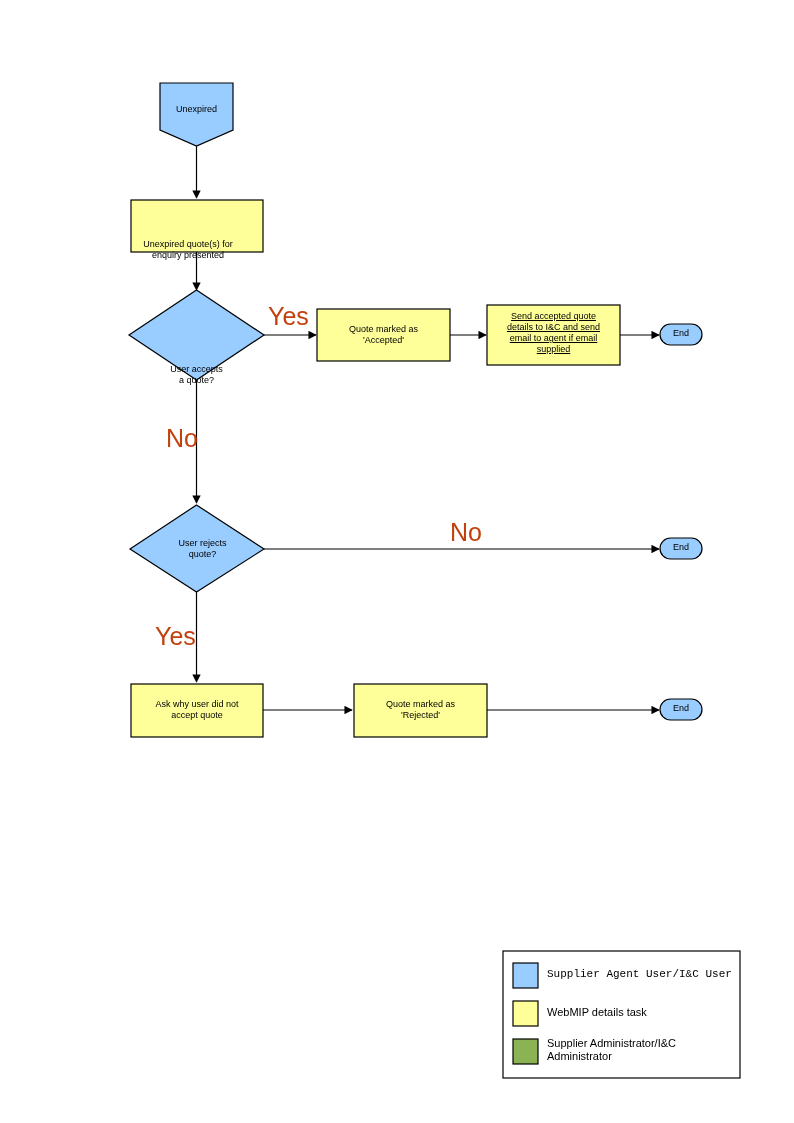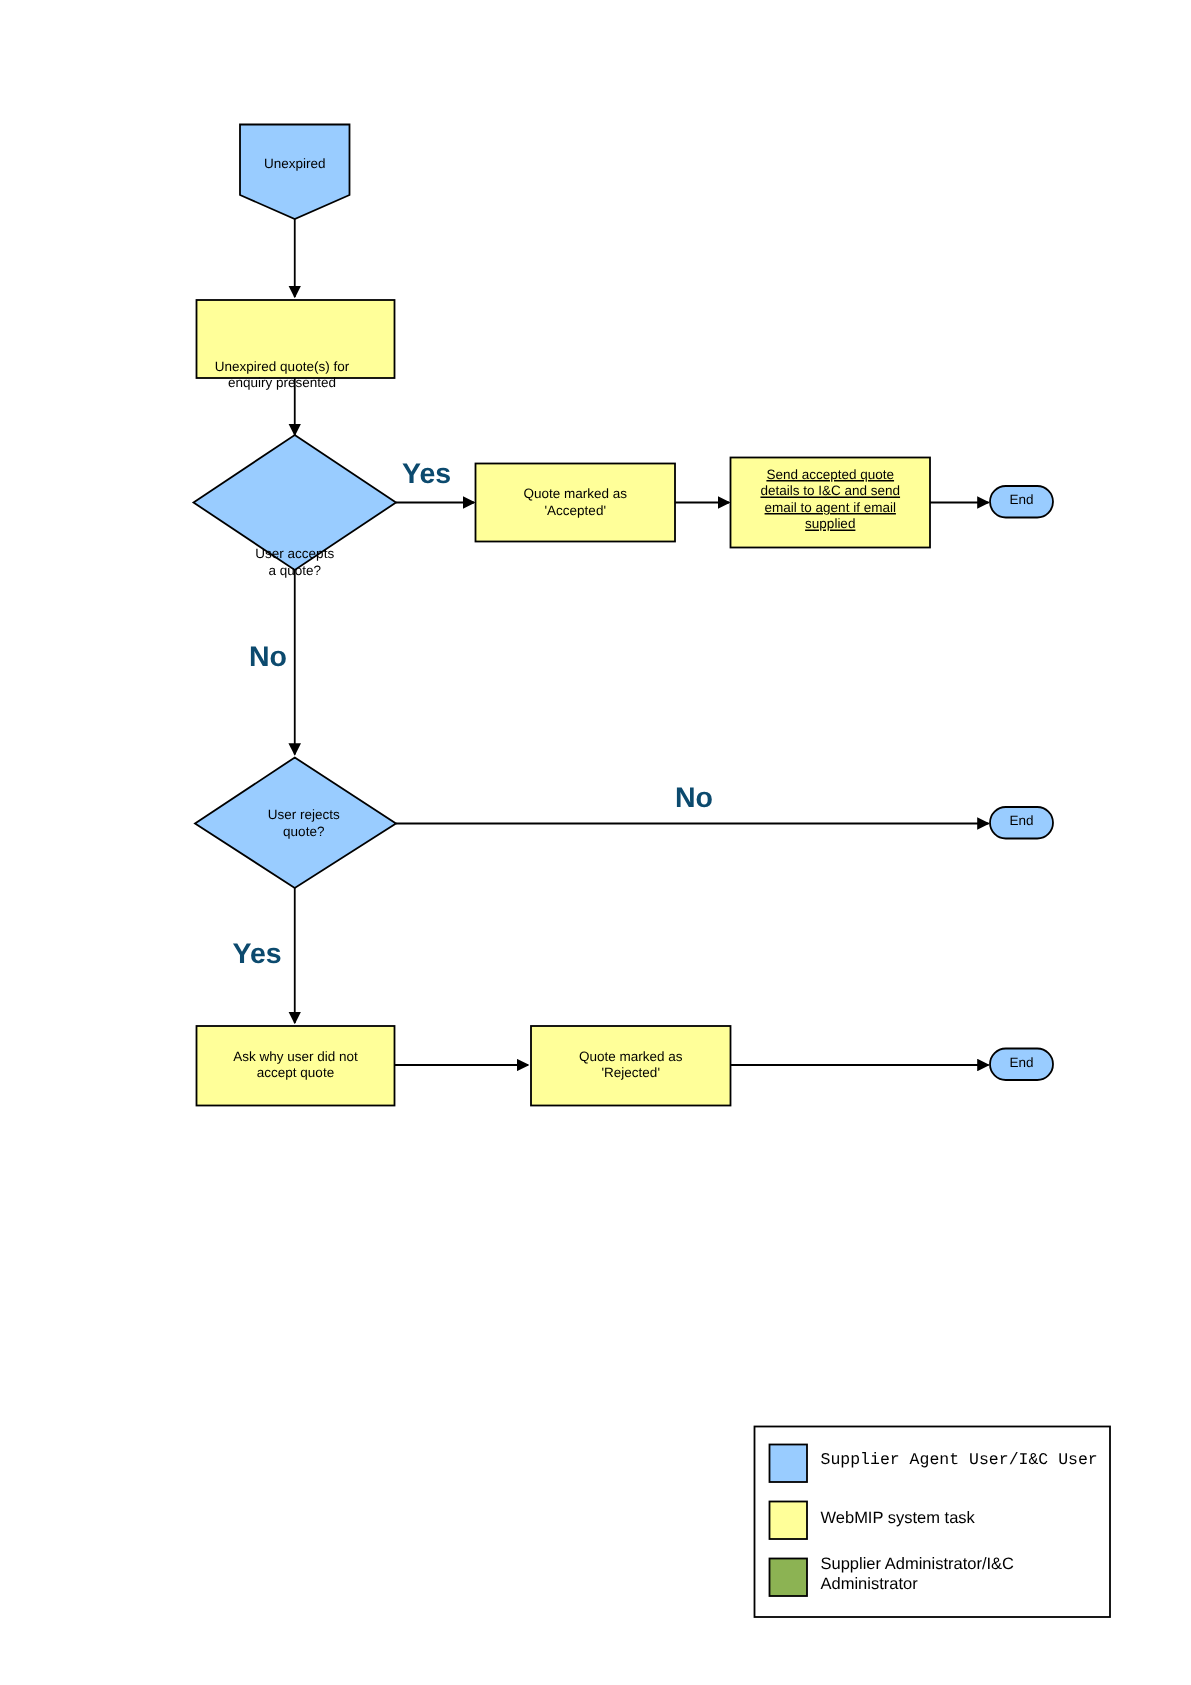--- a/index.html
+++ b/index.html
@@ -24,25 +24,24 @@
     position: absolute;
     text-align: center;
     font-size: 9px;
     line-height: 11px;
     color: #000000;
     pointer-events: none;
     white-space: pre-line;
   }
   .edge-label {
     position: absolute;
-    font-size: 19px;
+    font-size: 25px;
     line-height: 21px;
-    color: #0c4a6e;
+    color: #c2410c;
     font-family: "Liberation Sans", sans-serif;
-    font-weight: bold;
   }
   .legend-text {
     position: absolute;
     font-size: 11px;
     line-height: 13px;
     color: #000000;
     white-space: pre-line;
   }
 </style>
 </head>
@@ -130,16 +129,16 @@
 <div class="edge-label" style="left:268px; top:306px;">Yes</div>
 
 <div class="edge-label" style="left:166px; top:428px;">No</div>
 
 <div class="edge-label" style="left:450px; top:522px;">No</div>
 
 <div class="edge-label" style="left:155px; top:626px;">Yes</div>
 
 <div class="legend-text" style="left:547px; top:968px; width:185px;font-family:Liberation Mono, monospace;">Supplier Agent User/I&amp;C User</div>
 
-<div class="legend-text" style="left:547px; top:1006px; width:185px;">WebMIP system task</div>
+<div class="legend-text" style="left:547px; top:1006px; width:185px;">WebMIP details task</div>
 
 <div class="legend-text" style="left:547px; top:1037px; width:185px;">Supplier Administrator/I&amp;C
 Administrator</div>
 
 </body></html>

